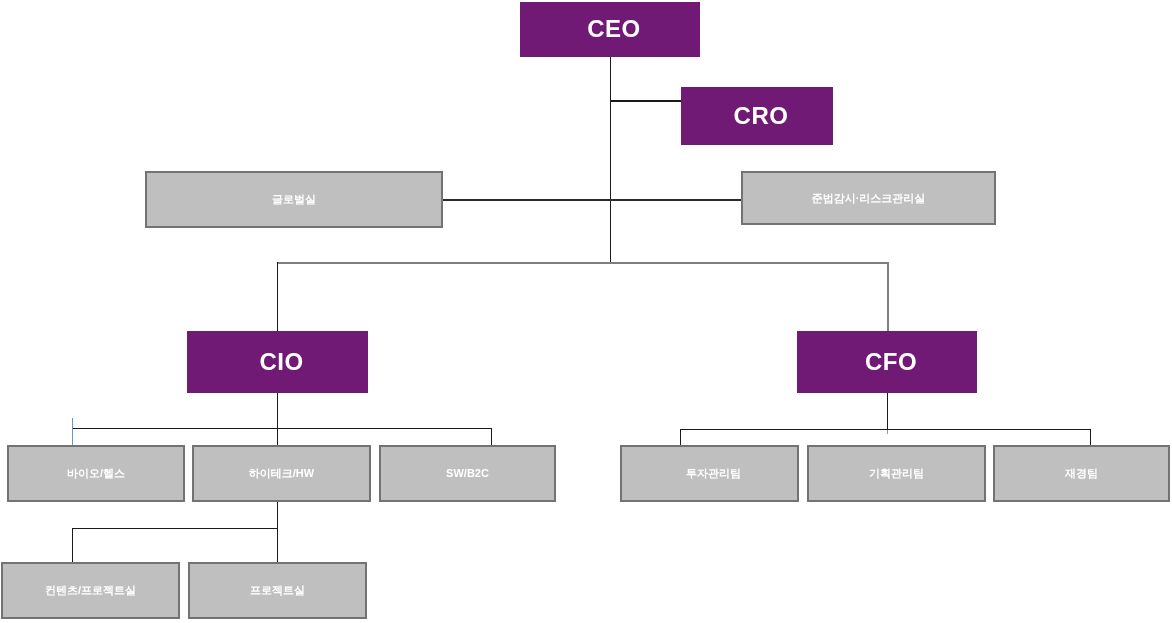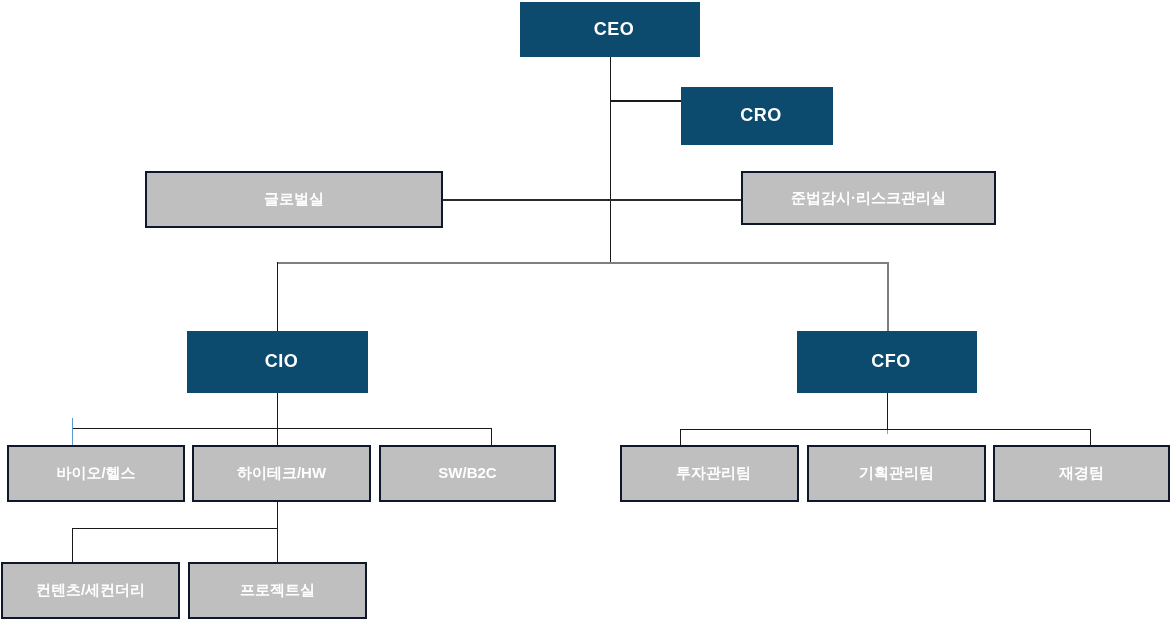--- a/index.html
+++ b/index.html
@@ -24,30 +24,30 @@
   .node {
     position: absolute;
     display: flex;
     align-items: center;
     justify-content: center;
     box-sizing: border-box;
     text-align: center;
     color: #ffffff;
   }
   .node.exec {
-    background: #0c4a6e;
-    font-size: 18px;
+    background: #701a75;
+    font-size: 24px;
     font-weight: 600;
     letter-spacing: 0.5px;
     padding-left: 8px;
   }
   .node.unit {
     background: #bfbfbf;
-    border: 2px solid #0f172a;
-    font-size: 15px;
+    border: 2px solid #737373;
+    font-size: 11px;
     font-weight: 700;
     text-align: right;
   }
   .lbl { display: inline-block; line-height: 1.1; }
 </style>
 </head>
 <body>
 
 <div class="canvas">
 
@@ -124,19 +124,19 @@
     <span class="lbl">투자관리팀</span>
   </div>
   <div class="node unit" style="left:807px; top:445px; width:179px; height:57px;">
     <span class="lbl">기획관리팀</span>
   </div>
   <div class="node unit" style="left:993px; top:445px; width:177px; height:57px;">
     <span class="lbl">재경팀</span>
   </div>
 
   <div class="node unit" style="left:1px;   top:562px; width:179px; height:57px;">
-    <span class="lbl">컨텐츠/세컨더리</span>
+    <span class="lbl">컨텐츠/프로젝트실</span>
   </div>
   <div class="node unit" style="left:188px; top:562px; width:179px; height:57px;font-family:Liberation Serif, serif;">
     <span class="lbl">프로젝트실</span>
   </div>
 
 </div>
 
 </body></html>

